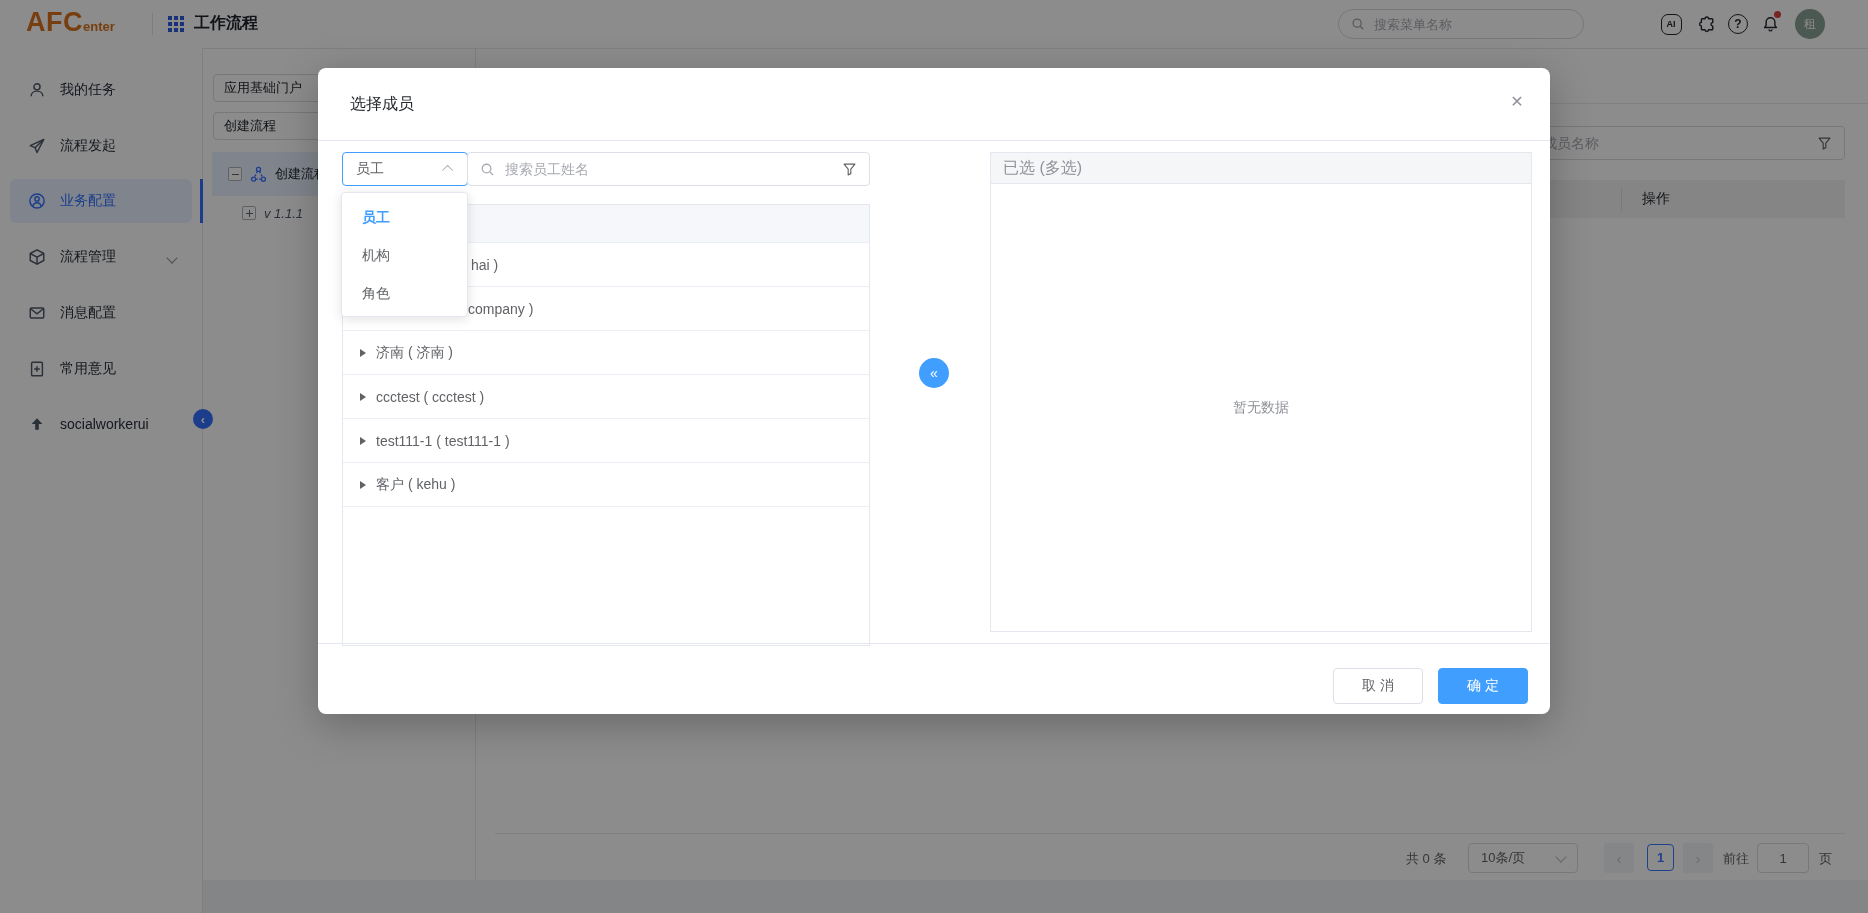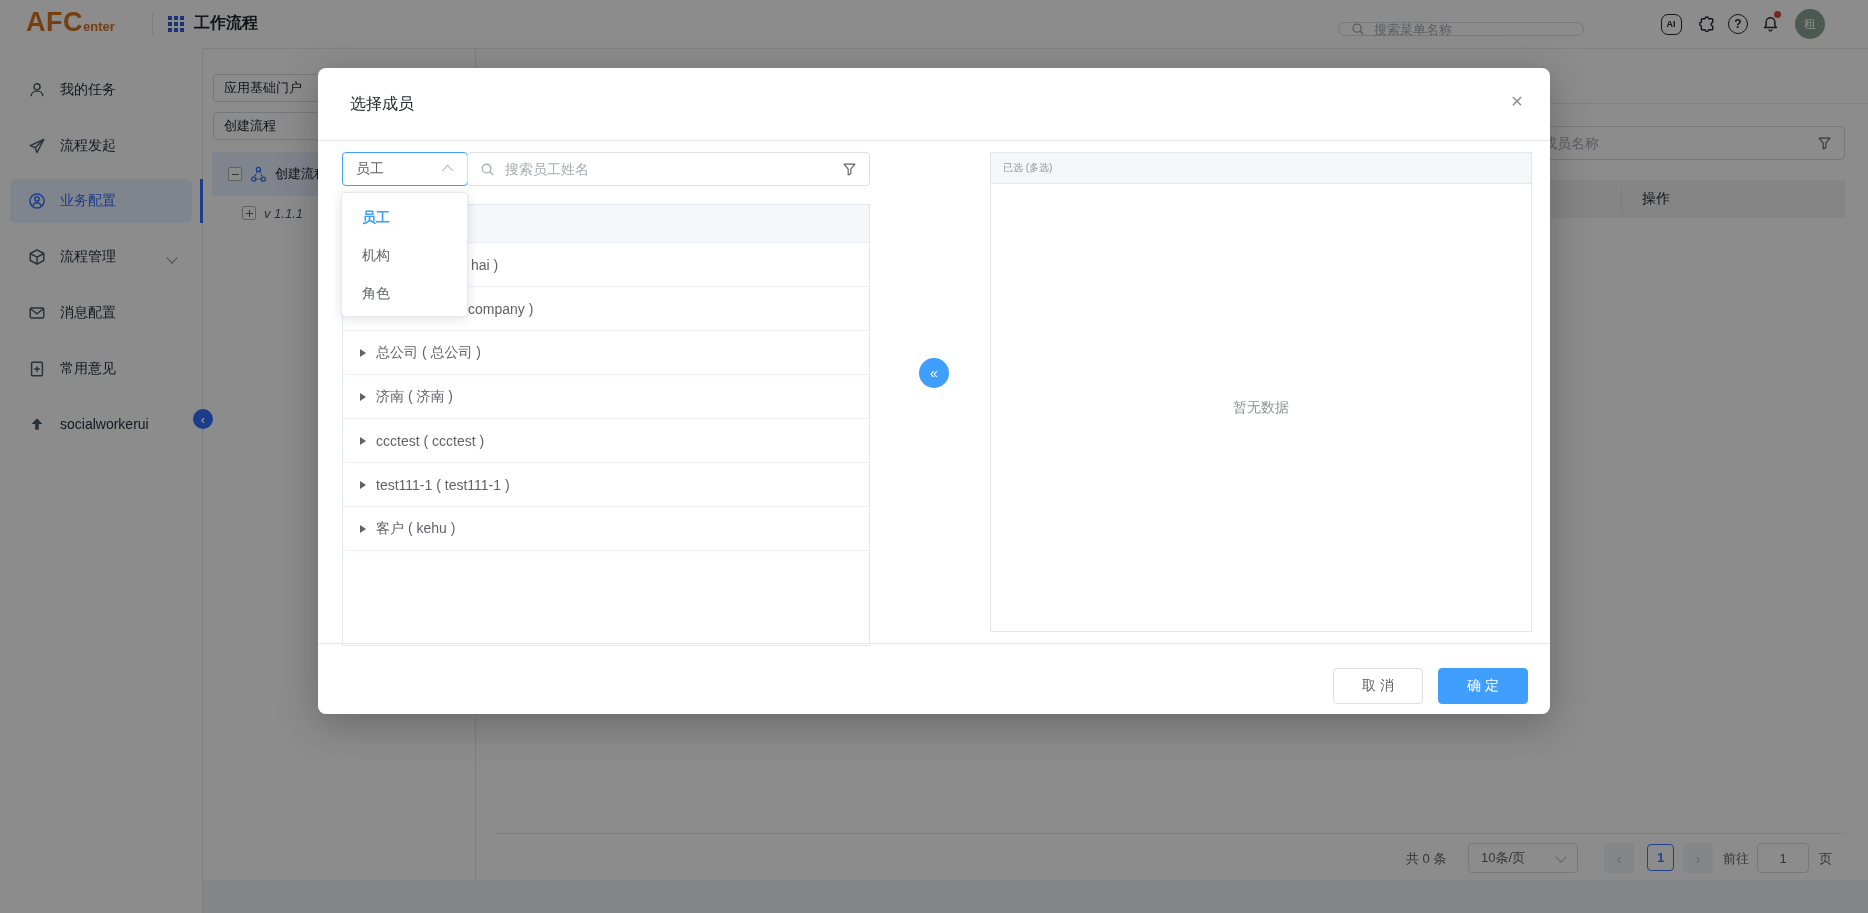--- a/index.html
+++ b/index.html
@@ -8,21 +8,21 @@
   input{font-family:inherit;}
 
   
   .app-header{position:absolute;left:0;top:0;width:1868px;height:48px;background:#fff;border-bottom:1px solid #e6e7ea;z-index:2;}
   .logo{position:absolute;left:26px;top:7px;color:#d9731c;font-weight:bold;white-space:nowrap;}
   .logo-main{font-size:27px;letter-spacing:.5px;}
   .logo-sub{font-size:13px;}
   .hdr-vdiv{position:absolute;left:152px;top:13px;width:1px;height:22px;background:#e3e4e7;}
   .grid-ico{position:absolute;left:168px;top:16px;width:16px;height:16px;}
   .app-title{position:absolute;left:194px;top:13px;font-size:16px;font-weight:bold;color:#1d2129;}
-  .hdr-search{position:absolute;left:1338px;top:22px;width:246px;height:14px;border:1px solid #d8dade;border-radius:15px;box-sizing:border-box;display:flex;align-items:center;padding:0 12px;color:#9ca1a8;}
+  .hdr-search{position:absolute;left:1338px;top:9px;width:246px;height:30px;border:1px solid #d8dade;border-radius:15px;box-sizing:border-box;display:flex;align-items:center;padding:0 12px;color:#9ca1a8;}
   .hdr-search input{border:0;outline:none;background:transparent;font-size:13px;color:#606266;width:180px;margin-left:7px;}
   .hdr-search input::placeholder{color:#a9abb2;}
   .hdr-ico{position:absolute;top:12px;width:24px;height:24px;color:#24272e;display:flex;align-items:center;justify-content:center;}
   .ai-badge{box-sizing:border-box;width:21px;height:21px;border:1.7px solid #24272e;border-radius:7px;font-size:9px;font-weight:bold;display:flex;align-items:center;justify-content:center;}
   .help-badge{box-sizing:border-box;width:20px;height:20px;border:1.6px solid #24272e;border-radius:50%;font-size:12px;font-weight:bold;display:flex;align-items:center;justify-content:center;}
   .bell-dot{position:absolute;right:1px;top:-1px;width:7px;height:7px;border-radius:50%;background:#d8453e;}
   .avatar{position:absolute;left:1795px;top:9px;width:30px;height:30px;border-radius:50%;background:#8ba095;color:#fff;font-size:12px;display:flex;align-items:center;justify-content:center;}
 
   
   .sidebar{position:absolute;left:0;top:48px;width:203px;height:865px;background:#fff;border-right:1px solid #e6e7ea;box-sizing:border-box;z-index:2;}
@@ -82,21 +82,21 @@
   .m-row-head{height:37px;background:#f5f7fa;border-bottom:1px solid #ebeef5;}
   .m-row{position:relative;height:43px;border-bottom:1px solid #ebeef5;display:flex;align-items:center;font-size:14px;color:#606266;cursor:pointer;}
   .caret{width:0;height:0;border-left:6px solid #606266;border-top:4px solid transparent;border-bottom:4px solid transparent;margin-left:17px;margin-right:10px;flex:none;}
   .m-row.fr1 .fragtxt{position:absolute;left:128px;}
   .m-row.fr2 .fragtxt{position:absolute;left:125px;}
   .m-dropdown{position:absolute;left:23px;top:124px;width:127px;height:125px;box-sizing:border-box;background:#fff;border:1px solid #e4e7ed;border-radius:4px;box-shadow:0 2px 12px rgba(0,0,0,.12);padding-top:5px;z-index:10;}
   .m-opt{height:38px;line-height:38px;padding-left:20px;font-size:14px;color:#606266;cursor:pointer;}
   .m-opt.active{color:#409eff;font-weight:bold;}
   .m-transfer{position:absolute;left:601px;top:290px;width:30px;height:30px;border-radius:50%;background:#409eff;color:#fff;font-size:14px;display:flex;align-items:center;justify-content:center;cursor:pointer;}
   .m-right{position:absolute;left:672px;top:84px;width:542px;height:480px;box-sizing:border-box;border:1px solid #e4e7ed;background:#fff;}
-  .m-right-head{height:31px;background:#f5f6f8;border-bottom:1px solid #e4e7ed;display:flex;align-items:center;padding-left:12px;font-size:10px;color:#909399;box-sizing:border-box;}
+  .m-right-head{height:31px;background:#f5f6f8;border-bottom:1px solid #e4e7ed;display:flex;align-items:center;padding-left:12px;font-size:16px;color:#909399;box-sizing:border-box;}
   .m-empty{position:absolute;left:50%;top:255px;transform:translate(-50%,-50%);font-size:14px;color:#909399;white-space:nowrap;}
   .m-footer-line{position:absolute;left:0;top:575px;width:1232px;height:1px;background:#e4e7ed;}
   .m-btn{position:absolute;top:600px;width:90px;height:36px;box-sizing:border-box;border-radius:4px;font-size:14px;display:flex;align-items:center;justify-content:center;cursor:pointer;white-space:nowrap;}
   .btn-cancel{left:1015px;border:1px solid #dcdfe6;background:#fff;color:#606266;}
   .btn-confirm{left:1120px;background:#409eff;color:#fff;border:1px solid #409eff;}
 
   svg{display:block;}
 </style>
 </head>
 <body>
@@ -304,24 +304,20 @@
     <div class="m-list">
       <div class="m-row-head"></div>
       <div class="m-row fr1">
           <span class="fragtxt">hai )</span>
         </div>
       <div class="m-row fr2">
           <span class="fragtxt">company )</span>
         </div>
       <div class="m-row">
           <span class="caret"></span>
-          <span>总公司 ( 总公司 )</span>
-        </div>
-      <div class="m-row">
-          <span class="caret"></span>
           <span>济南 ( 济南 )</span>
         </div>
       <div class="m-row">
           <span class="caret"></span>
           <span>ccctest ( ccctest )</span>
         </div>
       <div class="m-row">
           <span class="caret"></span>
           <span>test111-1 ( test111-1 )</span>
         </div>

